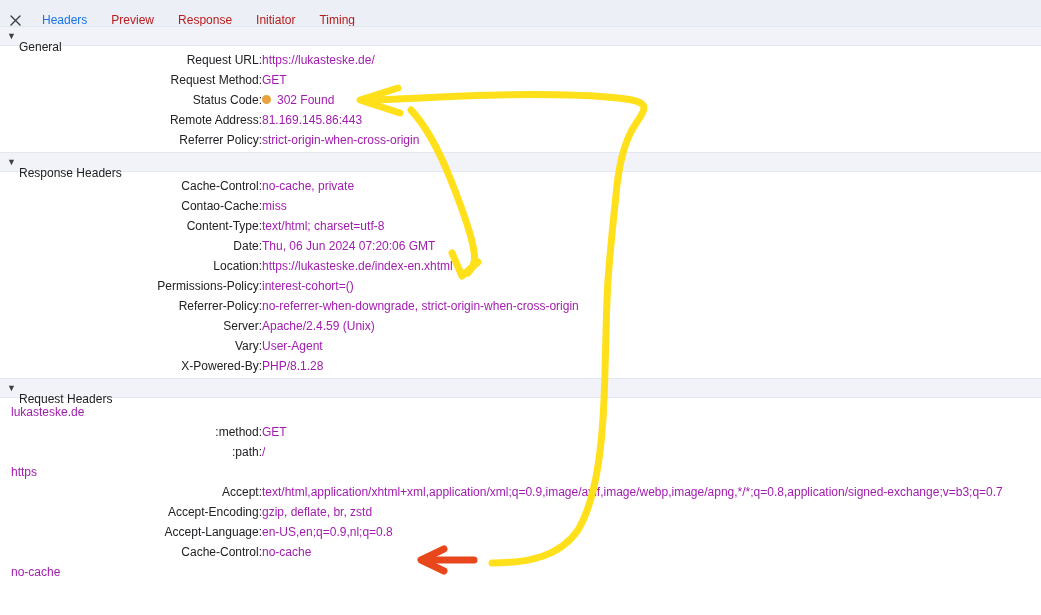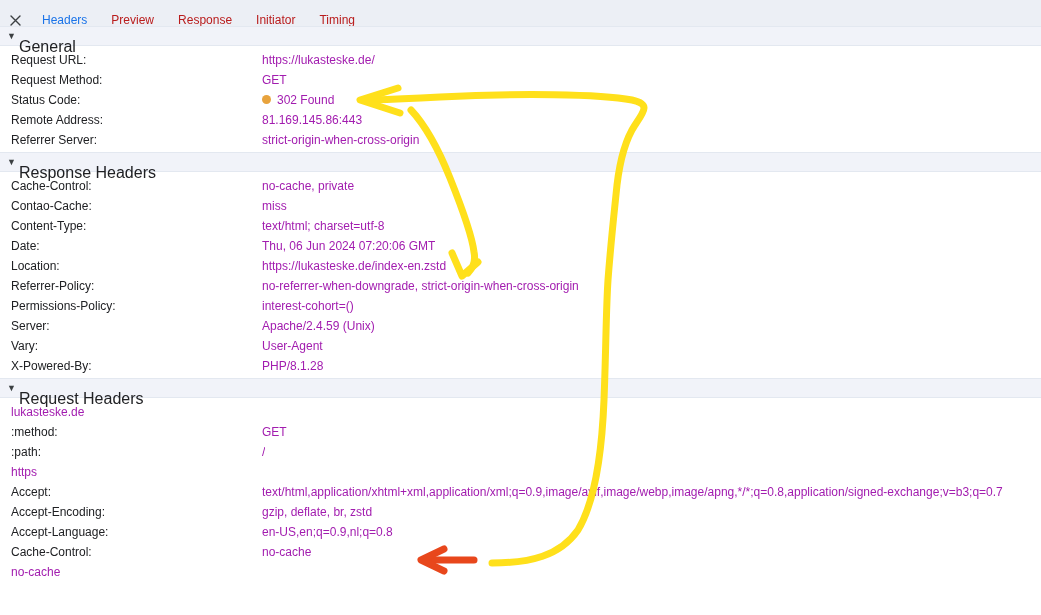--- a/index.html
+++ b/index.html
@@ -83,21 +83,21 @@
   .caret {
     width: 11px;
     font-size: 9px;
     line-height: 1;
     color: #3c4043;
     margin-right: 2px;
     display: inline-block;
     text-align: center;
   }
   .section-title {
-    font-size: 16px;
+    font-size: 12px;
     color: #202124;
     margin-top: 21px;
   }
 
   .rows {
     padding: 4px 0 2px 0;
   }
   .row {
     display: flex;
     align-items: baseline;
@@ -106,20 +106,21 @@
     padding-left: 11px;
     box-sizing: border-box;
     white-space: nowrap;
   }
   .row .key {
     width: 251px;
     flex: 0 0 251px;
     color: #202124;
     font-size: 12px;
     overflow: hidden;
+    text-align: right;
   }
   .row .val {
     color: #a21caf;
     font-size: 12px;
     overflow: hidden;
     text-overflow: clip;
   }
   .status-dot {
     display: inline-block;
     width: 9px;
@@ -184,21 +185,21 @@
     </div>
     <div class="row">
       <span class="key">Status Code:</span>
       <span class="val"><span class="status-dot" style="background: rgb(232, 163, 61);"></span><span>302 Found</span></span>
     </div>
     <div class="row">
       <span class="key">Remote Address:</span>
       <span class="val">81.169.145.86:443</span>
     </div>
     <div class="row">
-      <span class="key">Referrer Server:</span>
+      <span class="key">Referrer Policy:</span>
       <span class="val">strict-origin-when-cross-origin</span>
     </div>
   </div>
 
   <div class="section-header">
     <span class="caret">▼</span>
     <span class="section-title">Response Headers</span>
   </div>
   <div class="rows">
     <div class="row">
@@ -212,29 +213,29 @@
     <div class="row">
       <span class="key">Content-Type:</span>
       <span class="val">text/html; charset=utf-8</span>
     </div>
     <div class="row">
       <span class="key">Date:</span>
       <span class="val">Thu, 06 Jun 2024 07:20:06 GMT</span>
     </div>
     <div class="row">
       <span class="key">Location:</span>
-      <span class="val">https://lukasteske.de/index-en.zstd</span>
+      <span class="val">https://lukasteske.de/index-en.xhtml</span>
+    </div>
+    <div class="row">
+      <span class="key">Permissions-Policy:</span>
+      <span class="val">interest-cohort=()</span>
     </div>
     <div class="row">
       <span class="key">Referrer-Policy:</span>
       <span class="val">no-referrer-when-downgrade, strict-origin-when-cross-origin</span>
-    </div>
-    <div class="row">
-      <span class="key">Permissions-Policy:</span>
-      <span class="val">interest-cohort=()</span>
     </div>
     <div class="row">
       <span class="key">Server:</span>
       <span class="val">Apache/2.4.59 (Unix)</span>
     </div>
     <div class="row">
       <span class="key">Vary:</span>
       <span class="val">User-Agent</span>
     </div>
     <div class="row">

